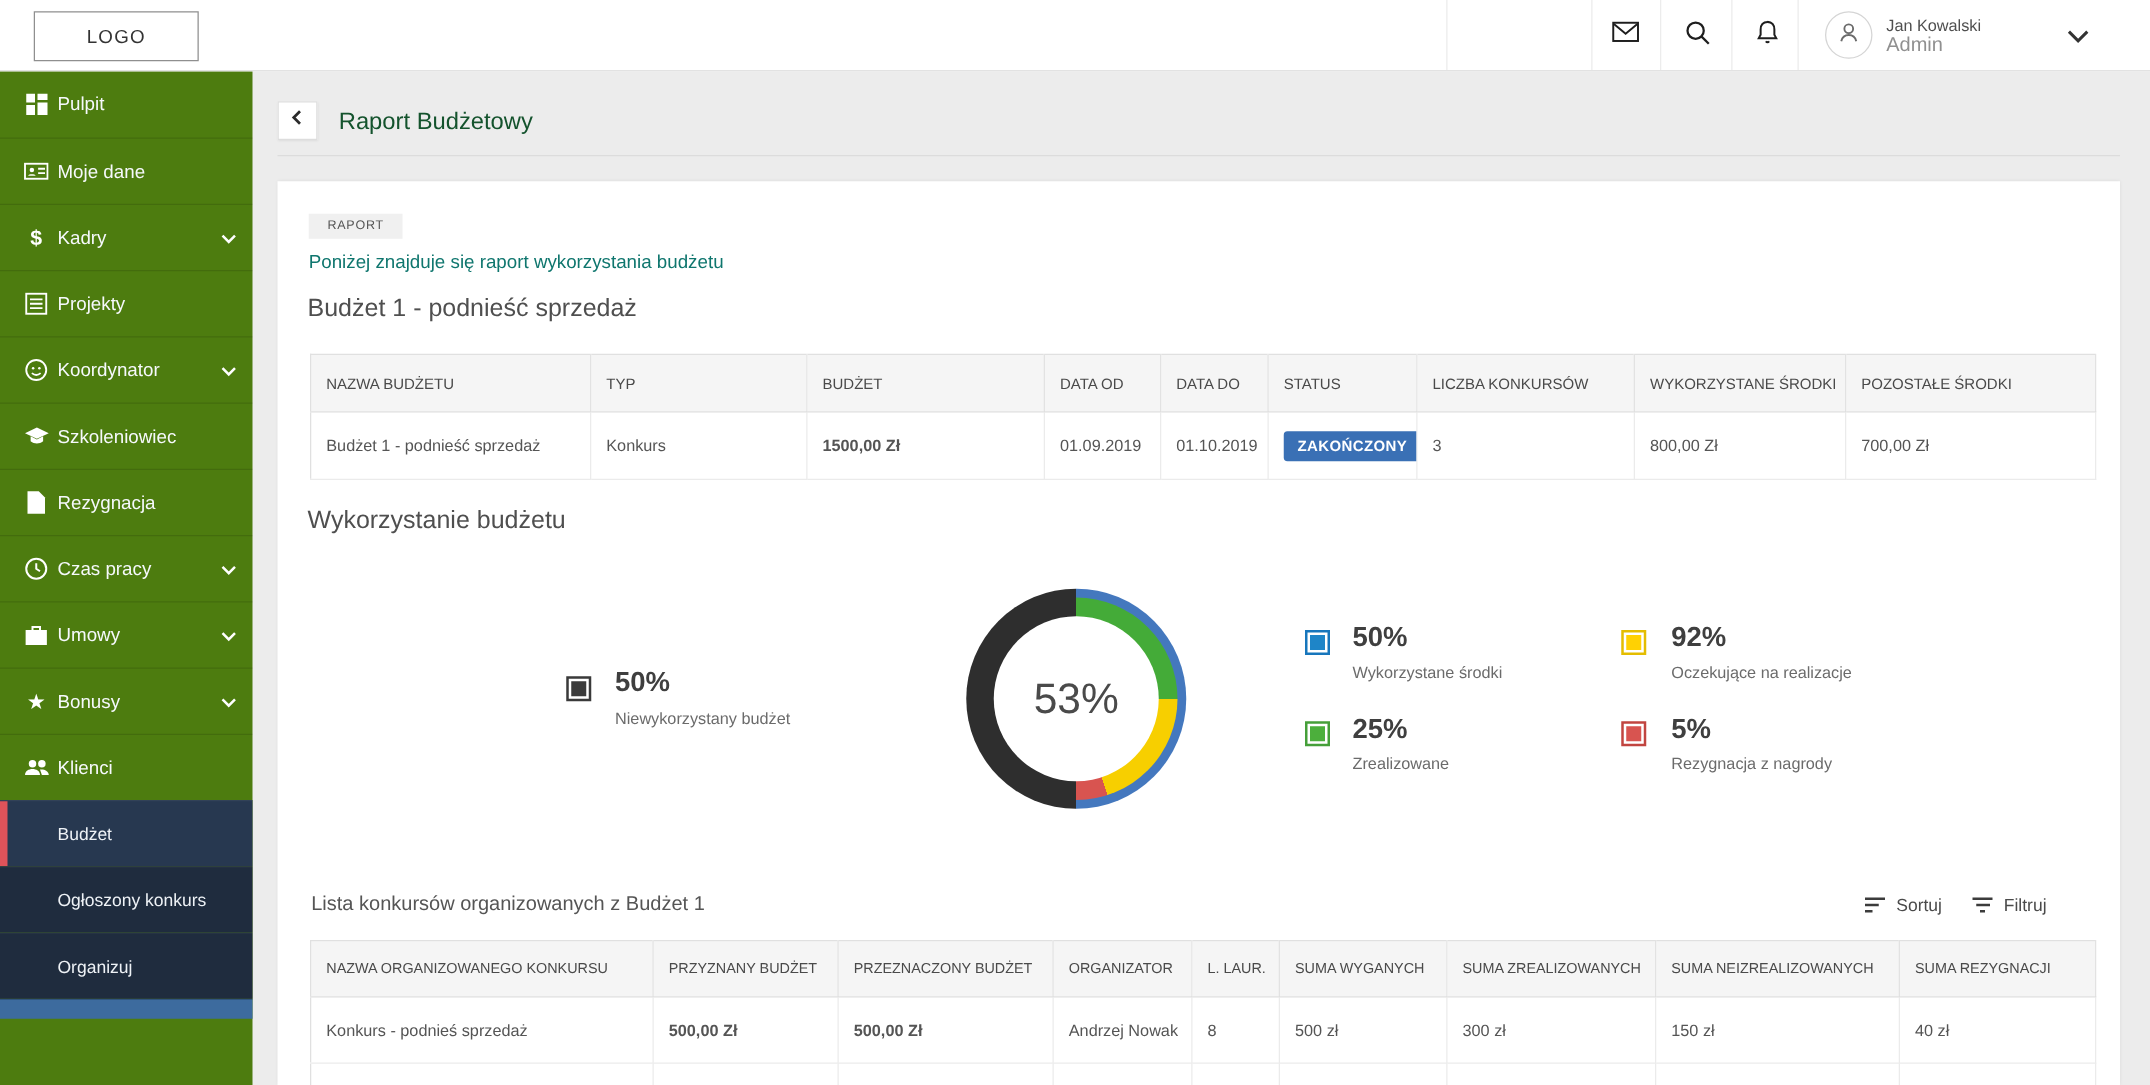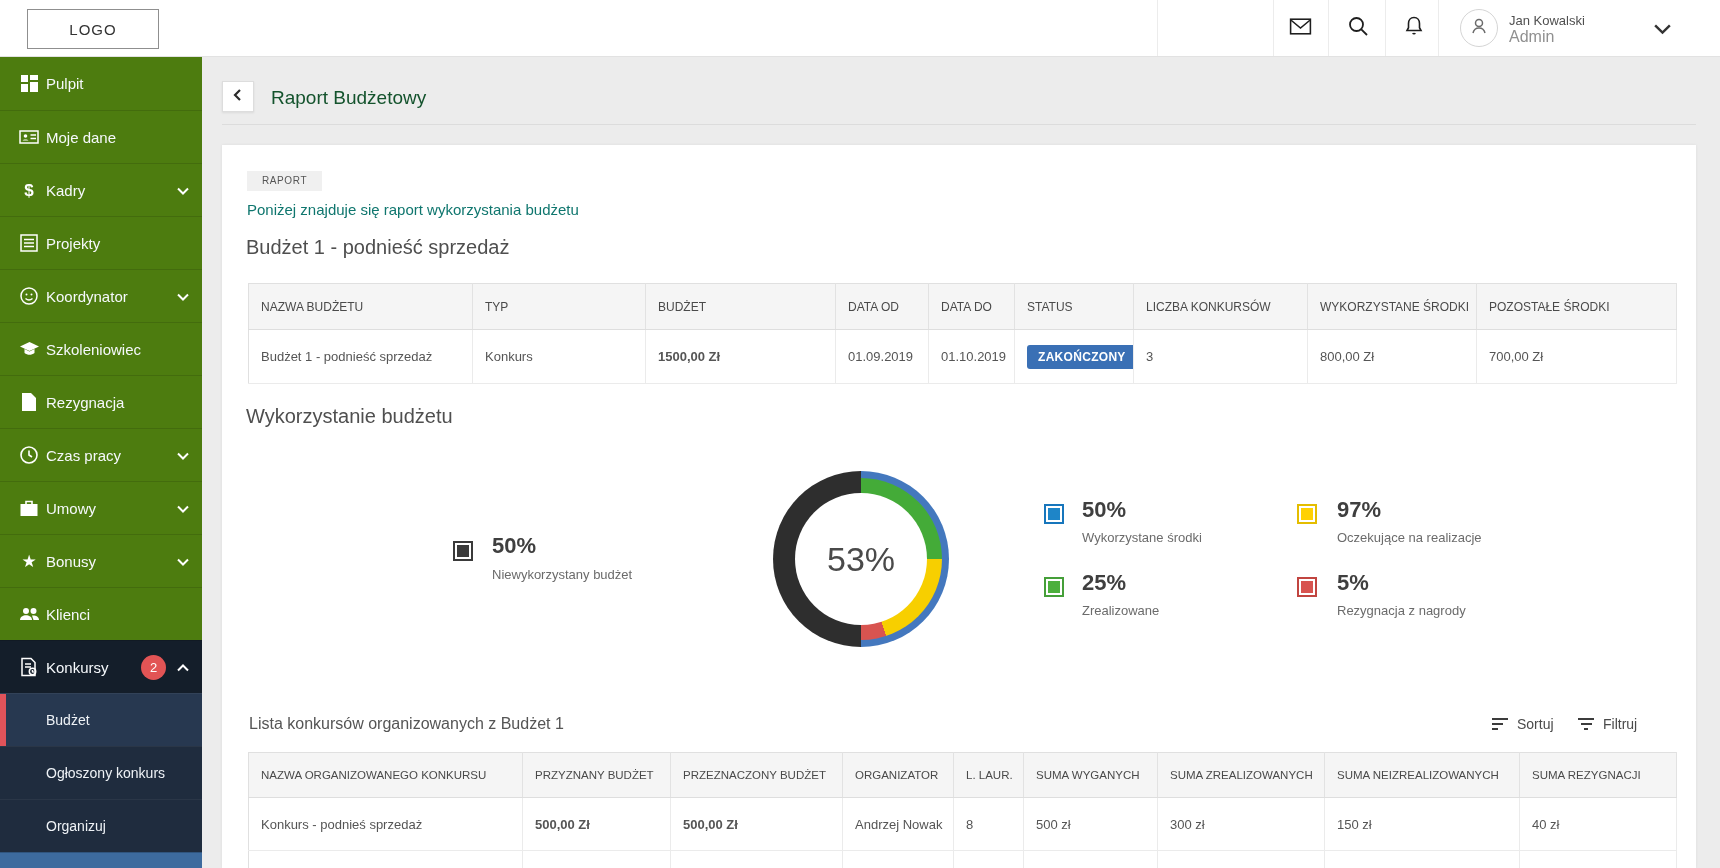--- a/index.html
+++ b/index.html
@@ -255,36 +255,20 @@
         <svg width="21" height="18" viewBox="0 0 21 18" fill="#fff">
           <circle cx="7" cy="6" r="3"></circle>
           <circle cx="14.5" cy="6" r="3"></circle>
           <path d="M1 15c0-3.2 3-4.8 6-4.8s6 1.6 6 4.8z"></path>
           <path d="M13 10.6c3-.5 7 .9 7 4.4h-5.5z"></path>
         </svg>
       </span>
     <span class="nav-lbl">Klienci</span>
   </div>
 
-  <div class="nav-item nav-dark">
-    <span class="nav-ico">
-        <svg width="20" height="20" viewBox="0 0 20 20" fill="none" stroke="#fff" stroke-width="1.5">
-          <path d="M3 1.5h9l4 4V18.5H3z"></path>
-          <line x1="6" y1="7" x2="12" y2="7"></line>
-          <line x1="6" y1="10" x2="12" y2="10"></line>
-          <circle cx="13.5" cy="14.5" r="3.2"></circle>
-          <path d="M13.5 13v1.7l1.2.7"></path>
-        </svg>
-      </span>
-    <span class="nav-lbl">Konkursy</span>
-    <span class="nav-badge">2</span>
-    <span class="nav-chev"><svg width="14" height="14" viewBox="0 0 14 14" fill="none" stroke="#fff" stroke-width="2">
-          <polyline points="2,9.5 7,4.5 12,9.5"></polyline>
-        </svg></span>
-  </div>
 
   <div class="sub-item sub-active">
     <span class="red-bar"></span>
     <span>Budżet</span>
   </div>
   <div class="sub-item">
     <span>Ogłoszony konkurs</span>
   </div>
   <div class="sub-item">
     <span>Organizuj</span>
@@ -369,21 +353,21 @@
 
 <div class="sq sq-green" style="left:1044px;top:577px">
     <div></div>
   </div>
 <div class="lg-pct" style="left:1082px;top:570px">25%</div>
 <div class="lg-lbl" style="left:1082px;top:603px">Zrealizowane</div>
 
 <div class="sq sq-yellow" style="left:1297px;top:504px">
     <div></div>
   </div>
-<div class="lg-pct" style="left:1337px;top:497px">97%</div>
+<div class="lg-pct" style="left:1337px;top:497px">92%</div>
 <div class="lg-lbl" style="left:1337px;top:530px">Oczekujące na realizacje</div>
 
 <div class="sq sq-red" style="left:1297px;top:577px">
     <div></div>
   </div>
 <div class="lg-pct" style="left:1337px;top:570px">5%</div>
 <div class="lg-lbl" style="left:1337px;top:603px">Rezygnacja z nagrody</div>
 
 <div style="position:absolute;left:249px;top:715px;font-size:16px;color:#555">Lista konkursów organizowanych z Budżet 1</div>
 

